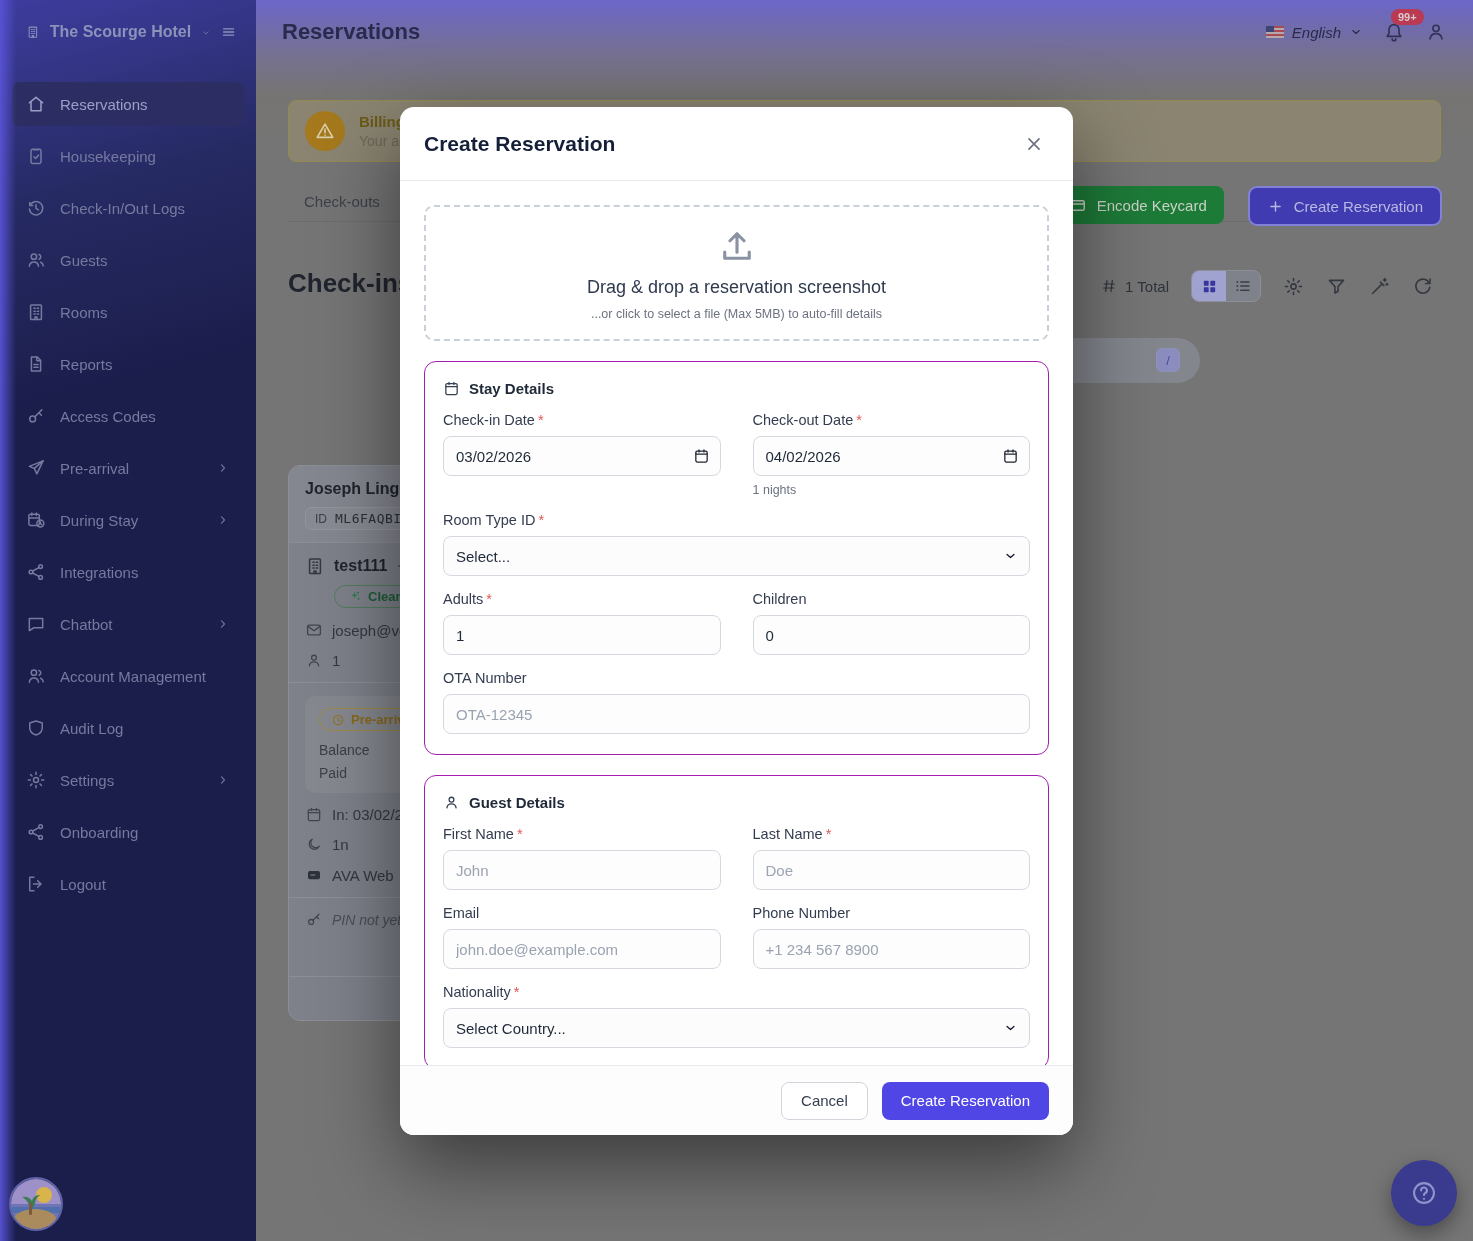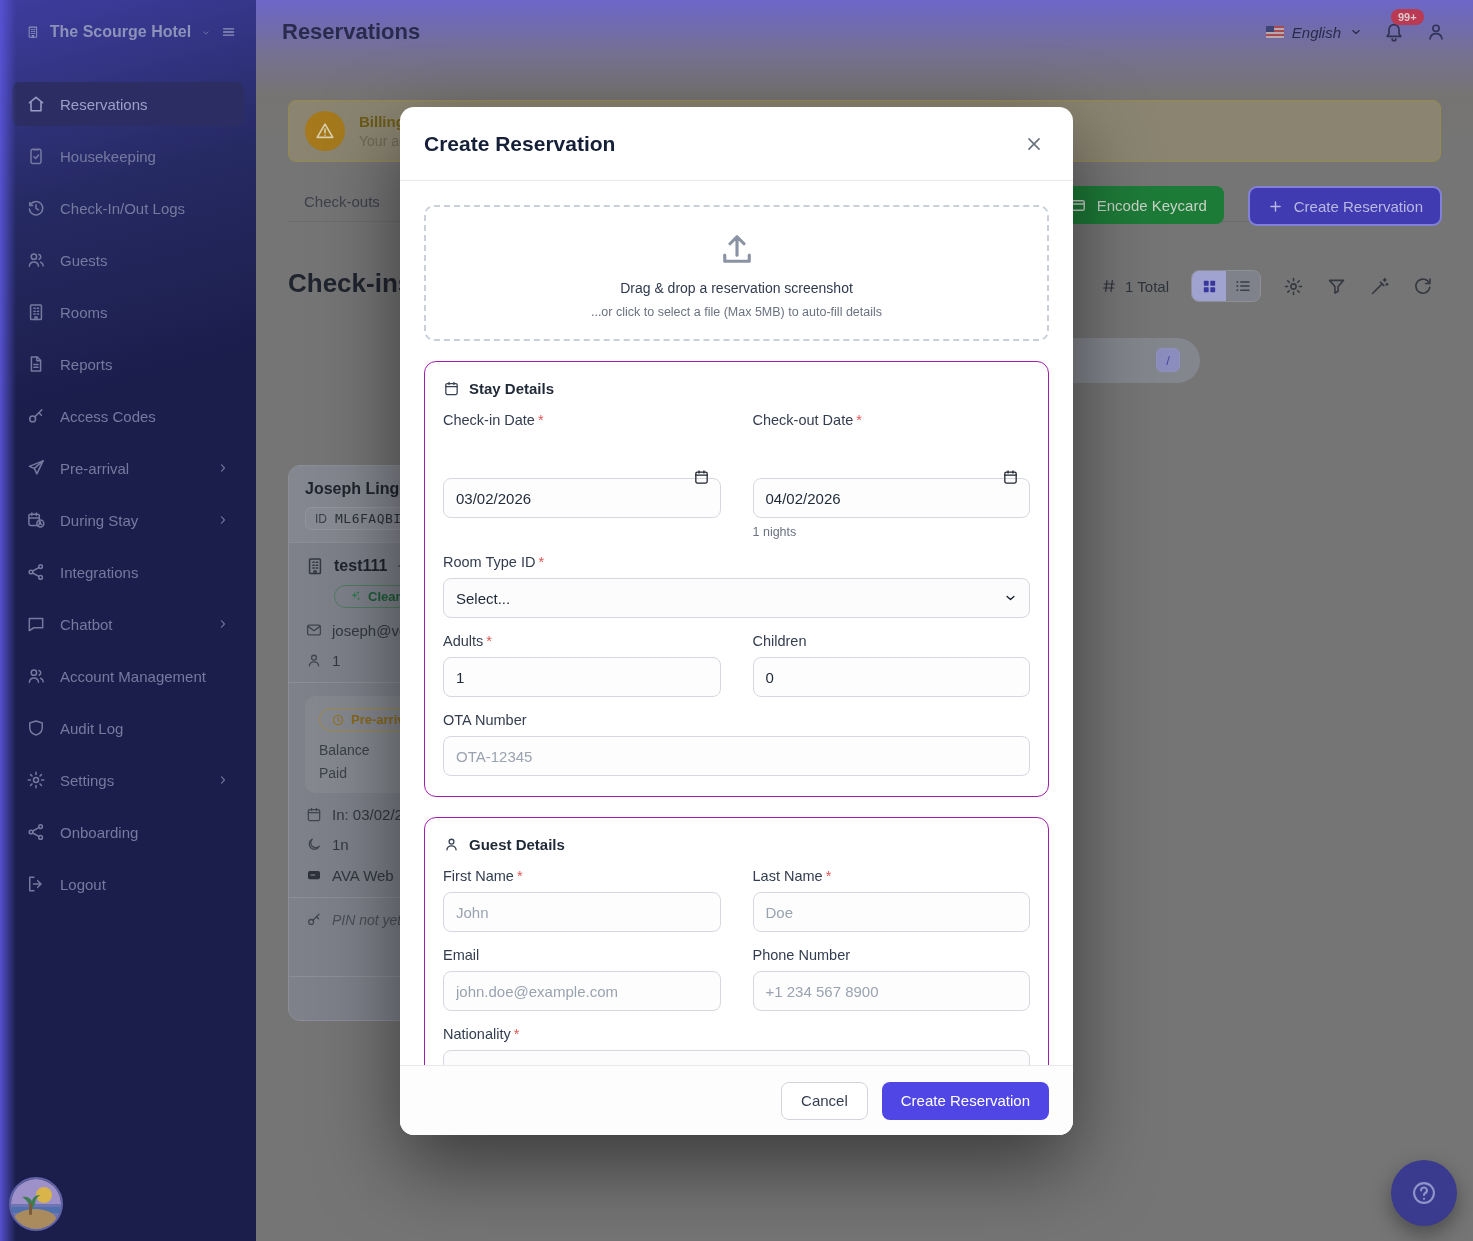--- a/index.html
+++ b/index.html
@@ -106,34 +106,34 @@
   .modal{position:absolute;left:400px;top:107px;width:673px;height:1028px;background:#fff;
     border-radius:14px;box-shadow:0 30px 80px rgba(0,0,0,.5);display:flex;flex-direction:column;z-index:20;}
   .modal-head{height:74px;flex:0 0 74px;display:flex;align-items:center;padding:0 24px;
     border-bottom:1px solid #e8eaee;}
   .modal-title{font-size:21px;font-weight:700;color:#152038;}
   .mclose{margin-left:auto;color:#6b7280;cursor:pointer;background:none;border:none;padding:4px;}
   .modal-body{flex:1;padding:24px;overflow:hidden;}
   .dropzone{border:2px dashed #c9d0da;border-radius:10px;height:136px;display:flex;flex-direction:column;
     align-items:center;justify-content:center;cursor:pointer;}
   .dz-ic{color:#8a93a3;margin-bottom:10px;}
-  .dz-title{font-size:14px;color:#2f3a4e;}
+  .dz-title{font-size:18px;color:#2f3a4e;}
   .dz-sub{font-size:12.5px;color:#6b7280;margin-top:9px;}
   .section{border:1px solid #a21caf;border-radius:12px;padding:18px;margin-top:20px;}
   .sec-head{display:flex;align-items:center;gap:9px;font-size:15px;font-weight:700;color:#1f2937;margin-bottom:15px;}
   .sec-head .ni{color:#374151;}
   .frow{display:flex;gap:32px;}
   .field{flex:1;margin-bottom:15px;}
   .flabel{font-size:14.5px;color:#333d4f;margin-bottom:8px;}
   .req{color:#e25555;margin-left:3px;}
   .tinput{width:100%;height:40px;border:1px solid #d5d9df;border-radius:8px;padding:0 12px;font-size:15px;
     color:#1f2937;background:#fdfdfe;font-family:inherit;outline:none;}
   .tinput::placeholder{color:#9aa3b0;}
   .inwrap{position:relative;}
-  .inwrap .tinput{padding-right:38px;margin-top:42px;}
+  .inwrap .tinput{padding-right:38px;}
   .in-ic{position:absolute;right:11px;top:50%;transform:translateY(-50%);color:#1f2430;pointer-events:none;}
   .selectbox{position:relative;height:40px;border:1px solid #d5d9df;border-radius:8px;background:#fcfcfd;
     display:flex;align-items:center;padding:0 34px 0 12px;font-size:15px;color:#1f2937;cursor:pointer;}
   .selectbox .chev{position:absolute;right:11px;top:50%;transform:translateY(-50%);color:#111827;}
   .note{font-size:12.5px;color:#6b7280;margin-top:7px;}
   .modal-foot{flex:0 0 70px;border-top:1px solid #e8eaee;display:flex;align-items:center;
     justify-content:flex-end;gap:14px;padding:0 24px;background:#fdfdfd;border-radius:0 0 14px 14px;}
   .btn-cancel{height:38px;padding:0 19px;background:#fff;border:1px solid #d1d5db;border-radius:8px;
     color:#333d4f;font-size:15px;font-family:inherit;cursor:pointer;}
   .btn-submit{height:38px;padding:0 19px;background:#4f46e5;border:none;border-radius:8px;color:#fff;

